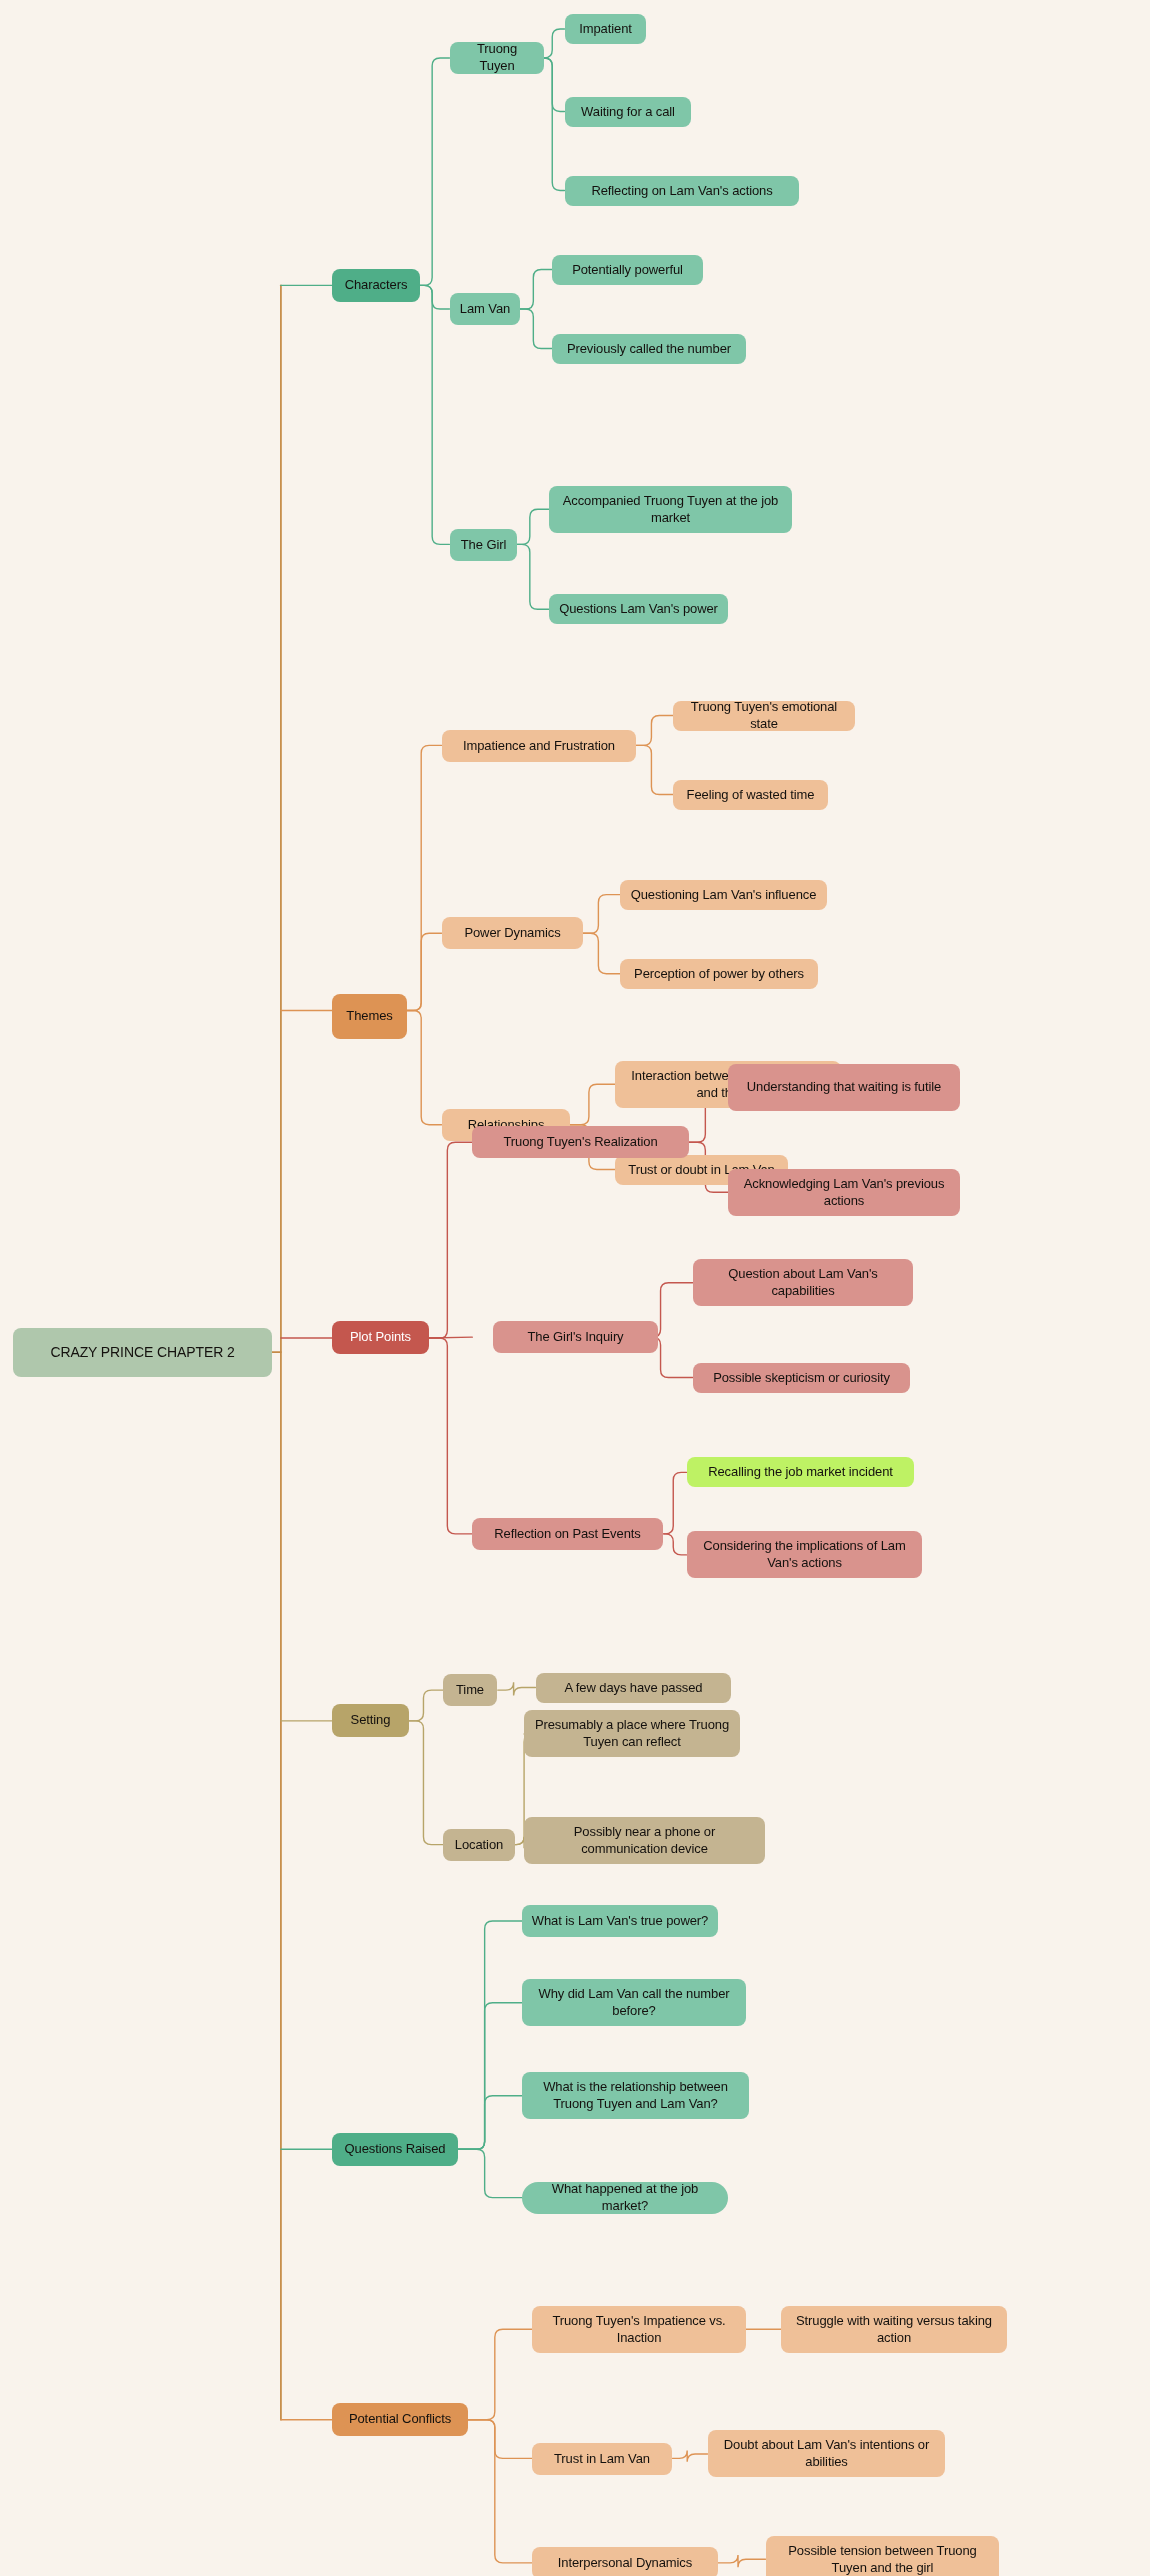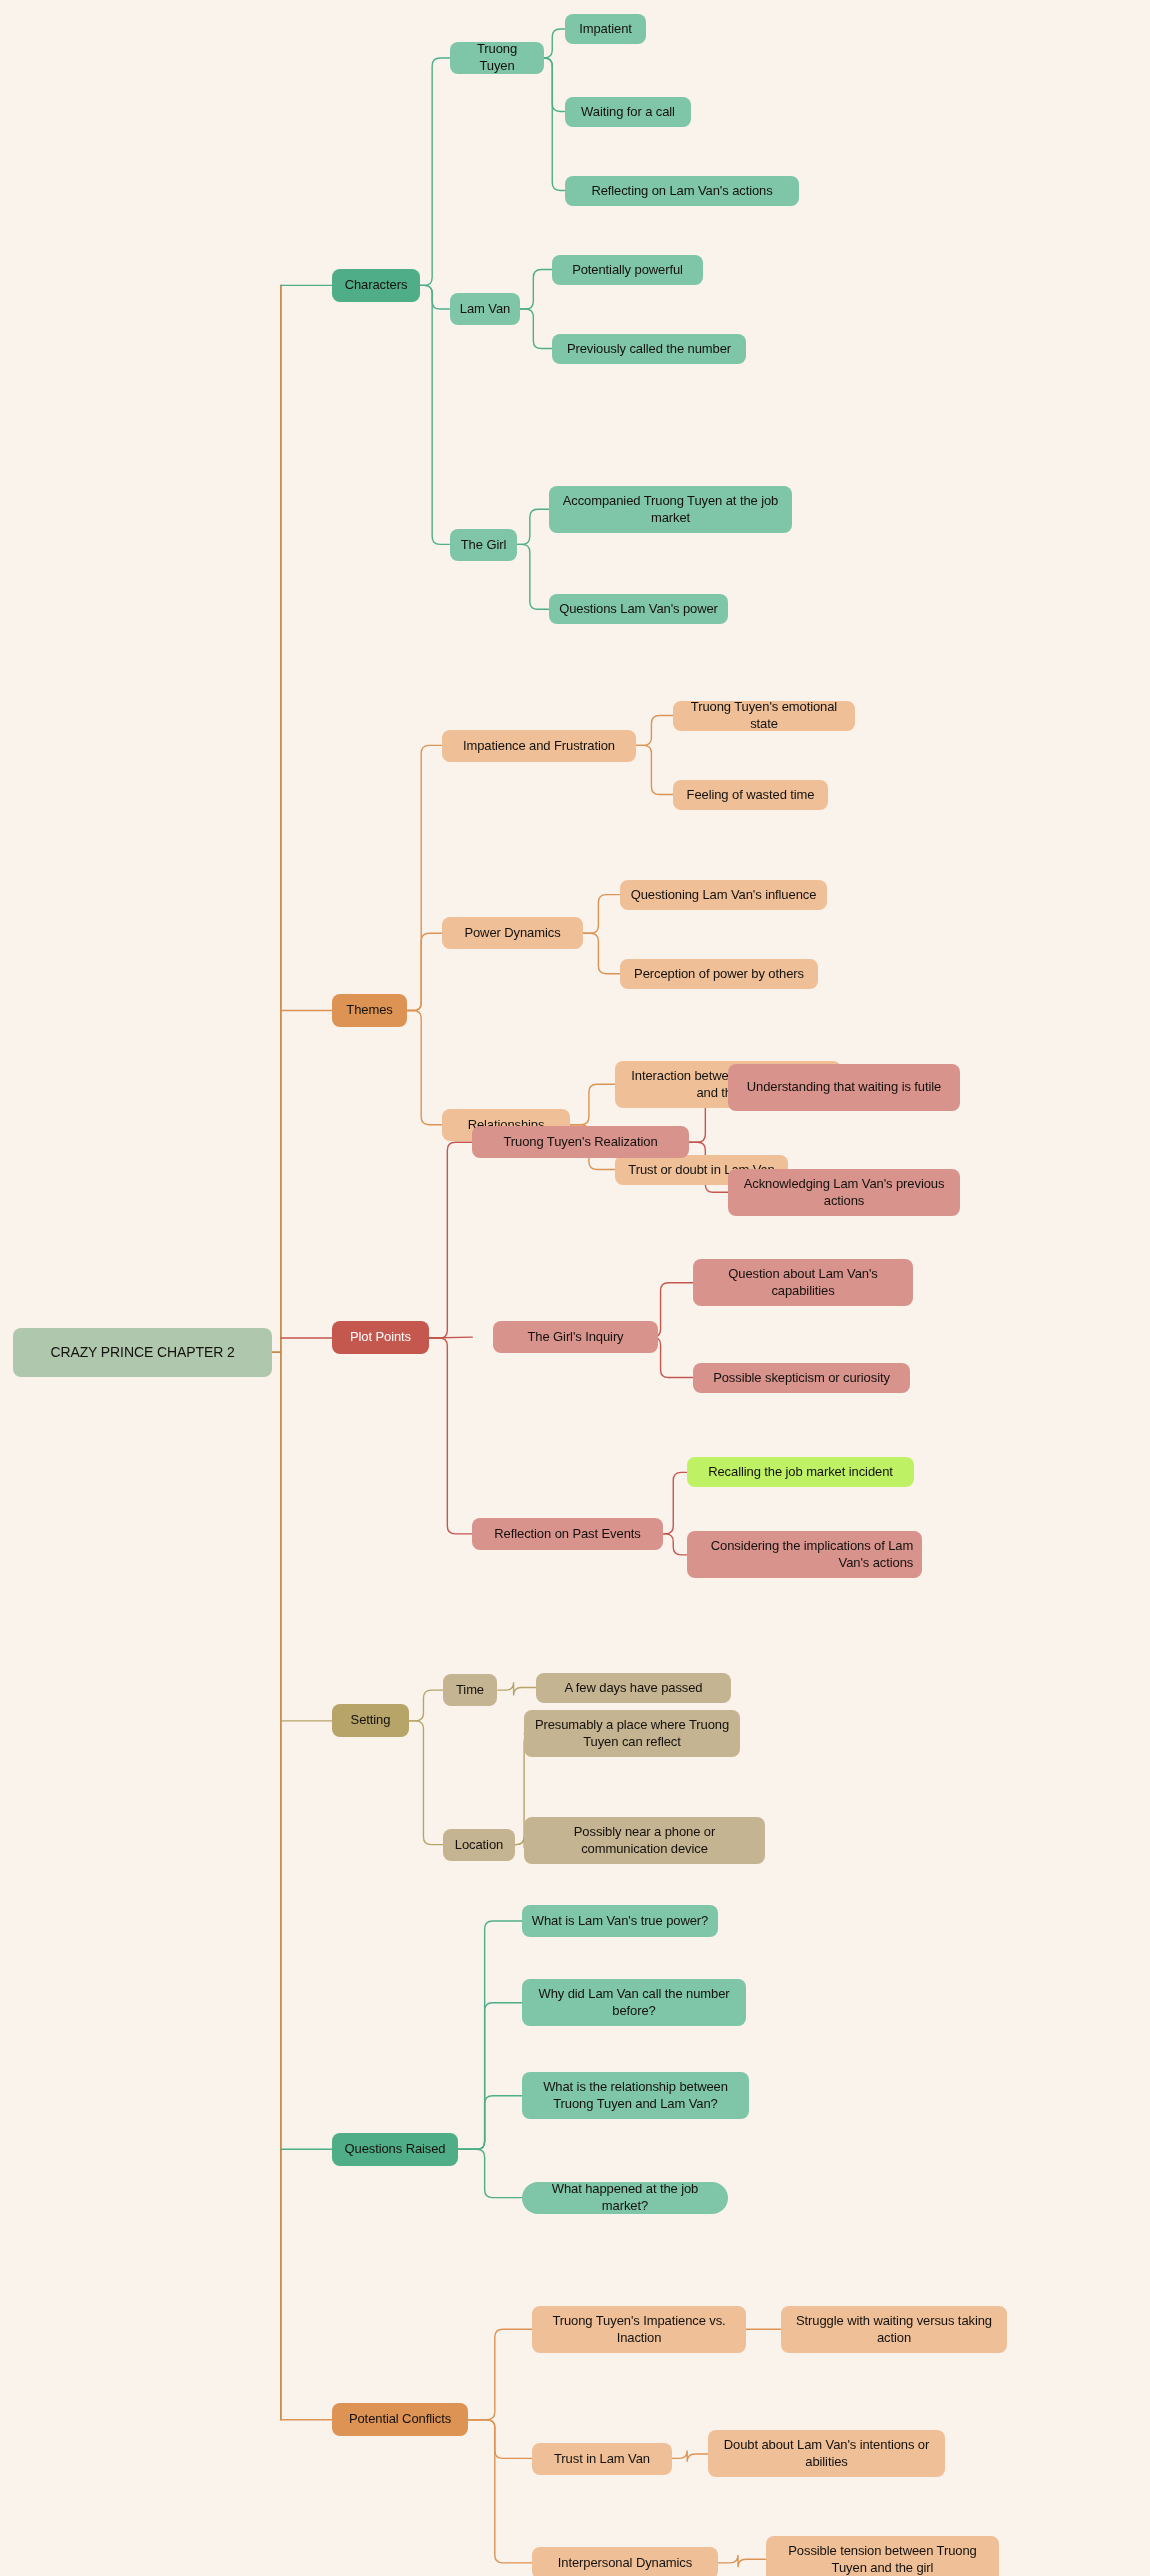--- a/index.html
+++ b/index.html
@@ -90,40 +90,40 @@
       <div class="node lvl2" style="left: 450px; top: 42px; width: 94px; min-height: 32px; height: 32px; background: rgb(127, 198, 168); color: rgb(20, 17, 14);">Truong Tuyen</div>
       <div class="node lvl3" style="left: 565px; top: 14px; width: 81px; min-height: 30px; height: 30px; background: rgb(127, 198, 168); color: rgb(20, 17, 14);">Impatient</div>
       <div class="node lvl3" style="left: 565px; top: 97px; width: 126px; min-height: 30px; height: 30px; background: rgb(127, 198, 168); color: rgb(20, 17, 14);">Waiting for a call</div>
       <div class="node lvl3" style="left: 565px; top: 176px; width: 234px; min-height: 30px; height: 30px; background: rgb(127, 198, 168); color: rgb(20, 17, 14);">Reflecting on Lam Van's actions</div>
       <div class="node lvl2" style="left: 450px; top: 293px; width: 70px; min-height: 32px; height: 32px; background: rgb(127, 198, 168); color: rgb(20, 17, 14);">Lam Van</div>
       <div class="node lvl3" style="left: 552px; top: 255px; width: 151px; min-height: 30px; height: 30px; background: rgb(127, 198, 168); color: rgb(20, 17, 14);">Potentially powerful</div>
       <div class="node lvl3" style="left: 552px; top: 334px; width: 194px; min-height: 30px; height: 30px; background: rgb(127, 198, 168); color: rgb(20, 17, 14);">Previously called the number</div>
       <div class="node lvl2" style="left: 450px; top: 529px; width: 67px; min-height: 32px; height: 32px; background: rgb(127, 198, 168); color: rgb(20, 17, 14);">The Girl</div>
       <div class="node lvl3" style="left: 549px; top: 486px; width: 243px; min-height: 47px; height: 47px; background: rgb(127, 198, 168); color: rgb(20, 17, 14);">Accompanied Truong Tuyen at the job market</div>
       <div class="node lvl3" style="left: 549px; top: 594px; width: 179px; min-height: 30px; height: 30px; background: rgb(127, 198, 168); color: rgb(20, 17, 14);">Questions Lam Van's power</div>
-      <div class="node lvl1" style="left: 332px; top: 994px; width: 75px; min-height: 33px; height: 33px; background: rgb(221, 147, 84); color: rgb(20, 17, 14);">Themes</div>
+      <div class="node lvl1" style="left: 332px; top: 994px; width: 75px; min-height: 33px; height: 45px; background: rgb(221, 147, 84); color: rgb(20, 17, 14);">Themes</div>
       <div class="node lvl2" style="left: 442px; top: 730px; width: 194px; min-height: 32px; height: 32px; background: rgb(239, 192, 152); color: rgb(20, 17, 14);">Impatience and Frustration</div>
       <div class="node lvl3" style="left: 673px; top: 701px; width: 182px; min-height: 30px; height: 30px; background: rgb(239, 192, 152); color: rgb(20, 17, 14);">Truong Tuyen's emotional state</div>
       <div class="node lvl3" style="left: 673px; top: 780px; width: 155px; min-height: 30px; height: 30px; background: rgb(239, 192, 152); color: rgb(20, 17, 14);">Feeling of wasted time</div>
       <div class="node lvl2" style="left: 442px; top: 917px; width: 141px; min-height: 32px; height: 16px; background: rgb(239, 192, 152); color: rgb(20, 17, 14);">Power Dynamics</div>
       <div class="node lvl3" style="left: 620px; top: 880px; width: 207px; min-height: 30px; height: 30px; background: rgb(239, 192, 152); color: rgb(20, 17, 14);">Questioning Lam Van's influence</div>
       <div class="node lvl3" style="left: 620px; top: 959px; width: 198px; min-height: 30px; height: 30px; background: rgb(239, 192, 152); color: rgb(20, 17, 14);">Perception of power by others</div>
       <div class="node lvl2" style="left: 442px; top: 1109px; width: 128px; min-height: 32px; height: 32px; background: rgb(239, 192, 152); color: rgb(20, 17, 14);">Relationships</div>
       <div class="node lvl3" style="left: 615px; top: 1061px; width: 226px; min-height: 47px; height: 47px; background: rgb(239, 192, 152); color: rgb(20, 17, 14);">Interaction between Truong Tuyen and the girl</div>
       <div class="node lvl3" style="left: 615px; top: 1155px; width: 173px; min-height: 30px; height: 30px; background: rgb(239, 192, 152); color: rgb(20, 17, 14);">Trust or doubt in Lam Van</div>
       <div class="node lvl1" style="left: 332px; top: 1321px; width: 97px; min-height: 33px; height: 33px; background: rgb(196, 87, 78); color: rgb(255, 255, 255);">Plot Points</div>
       <div class="node lvl2" style="left: 472px; top: 1126px; width: 217px; min-height: 32px; height: 32px; background: rgb(217, 147, 141); color: rgb(20, 17, 14);">Truong Tuyen's Realization</div>
       <div class="node lvl3" style="left: 728px; top: 1064px; width: 232px; min-height: 47px; height: 47px; background: rgb(217, 147, 141); color: rgb(20, 17, 14);">Understanding that waiting is futile</div>
       <div class="node lvl3" style="left: 728px; top: 1169px; width: 232px; min-height: 47px; height: 47px; background: rgb(217, 147, 141); color: rgb(20, 17, 14);">Acknowledging Lam Van's previous actions</div>
       <div class="node lvl2" style="left: 472px; top: 1321px; width: 165px; min-height: 32px; height: 32px; background: rgb(217, 147, 141); color: rgb(20, 17, 14); margin-left: 21px;">The Girl's Inquiry</div>
       <div class="node lvl3" style="left: 693px; top: 1259px; width: 220px; min-height: 47px; height: 47px; background: rgb(217, 147, 141); color: rgb(20, 17, 14);">Question about Lam Van's capabilities</div>
       <div class="node lvl3" style="left: 693px; top: 1363px; width: 217px; min-height: 30px; height: 30px; background: rgb(217, 147, 141); color: rgb(20, 17, 14);">Possible skepticism or curiosity</div>
       <div class="node lvl2" style="left: 472px; top: 1518px; width: 191px; min-height: 32px; height: 32px; background: rgb(217, 147, 141); color: rgb(20, 17, 14);">Reflection on Past Events</div>
       <div class="node lvl3" style="left: 687px; top: 1457px; width: 227px; min-height: 30px; height: 30px; background: #bef264; color: rgb(20, 17, 14);">Recalling the job market incident</div>
-      <div class="node lvl3" style="left: 687px; top: 1531px; width: 235px; min-height: 47px; height: 47px; background: rgb(217, 147, 141); color: rgb(20, 17, 14); text-align: right;">Considering the implications of Lam Van's actions</div>
+      <div class="node lvl3" style="left: 687px; top: 1531px; width: 235px; min-height: 47px; height: 47px; background: rgb(217, 147, 141); color: rgb(20, 17, 14);">Considering the implications of Lam Van's actions</div>
       <div class="node lvl1" style="left: 332px; top: 1704px; width: 77px; min-height: 33px; height: 33px; background: rgb(183, 164, 105); color: rgb(20, 17, 14);">Setting</div>
       <div class="node lvl2" style="left: 443px; top: 1674px; width: 54px; min-height: 32px; height: 32px; background: rgb(196, 180, 145); color: rgb(20, 17, 14);">Time</div>
       <div class="node lvl3" style="left: 536px; top: 1673px; width: 195px; min-height: 30px; height: 30px; background: rgb(196, 180, 145); color: rgb(20, 17, 14);">A few days have passed</div>
       <div class="node lvl2" style="left: 443px; top: 1829px; width: 72px; min-height: 32px; height: 32px; background: rgb(196, 180, 145); color: rgb(20, 17, 14);">Location</div>
       <div class="node lvl3" style="left: 524px; top: 1710px; width: 216px; min-height: 47px; height: 47px; background: rgb(196, 180, 145); color: rgb(20, 17, 14);">Presumably a place where Truong Tuyen can reflect</div>
       <div class="node lvl3" style="left: 524px; top: 1817px; width: 241px; min-height: 47px; height: 47px; background: rgb(196, 180, 145); color: rgb(20, 17, 14);">Possibly near a phone or communication device</div>
       <div class="node lvl1" style="left: 332px; top: 2133px; width: 126px; min-height: 33px; height: 33px; background: rgb(79, 174, 136); color: rgb(20, 17, 14);">Questions Raised</div>
       <div class="node lvl2" style="left: 522px; top: 1905px; width: 196px; min-height: 32px; height: 32px; background: rgb(127, 198, 168); color: rgb(20, 17, 14);">What is Lam Van's true power?</div>
       <div class="node lvl2" style="left: 522px; top: 1979px; width: 224px; min-height: 47px; height: 47px; background: rgb(127, 198, 168); color: rgb(20, 17, 14);">Why did Lam Van call the number before?</div>
       <div class="node lvl2" style="left: 522px; top: 2072px; width: 227px; min-height: 47px; height: 47px; background: rgb(127, 198, 168); color: rgb(20, 17, 14);">What is the relationship between Truong Tuyen and Lam Van?</div>

